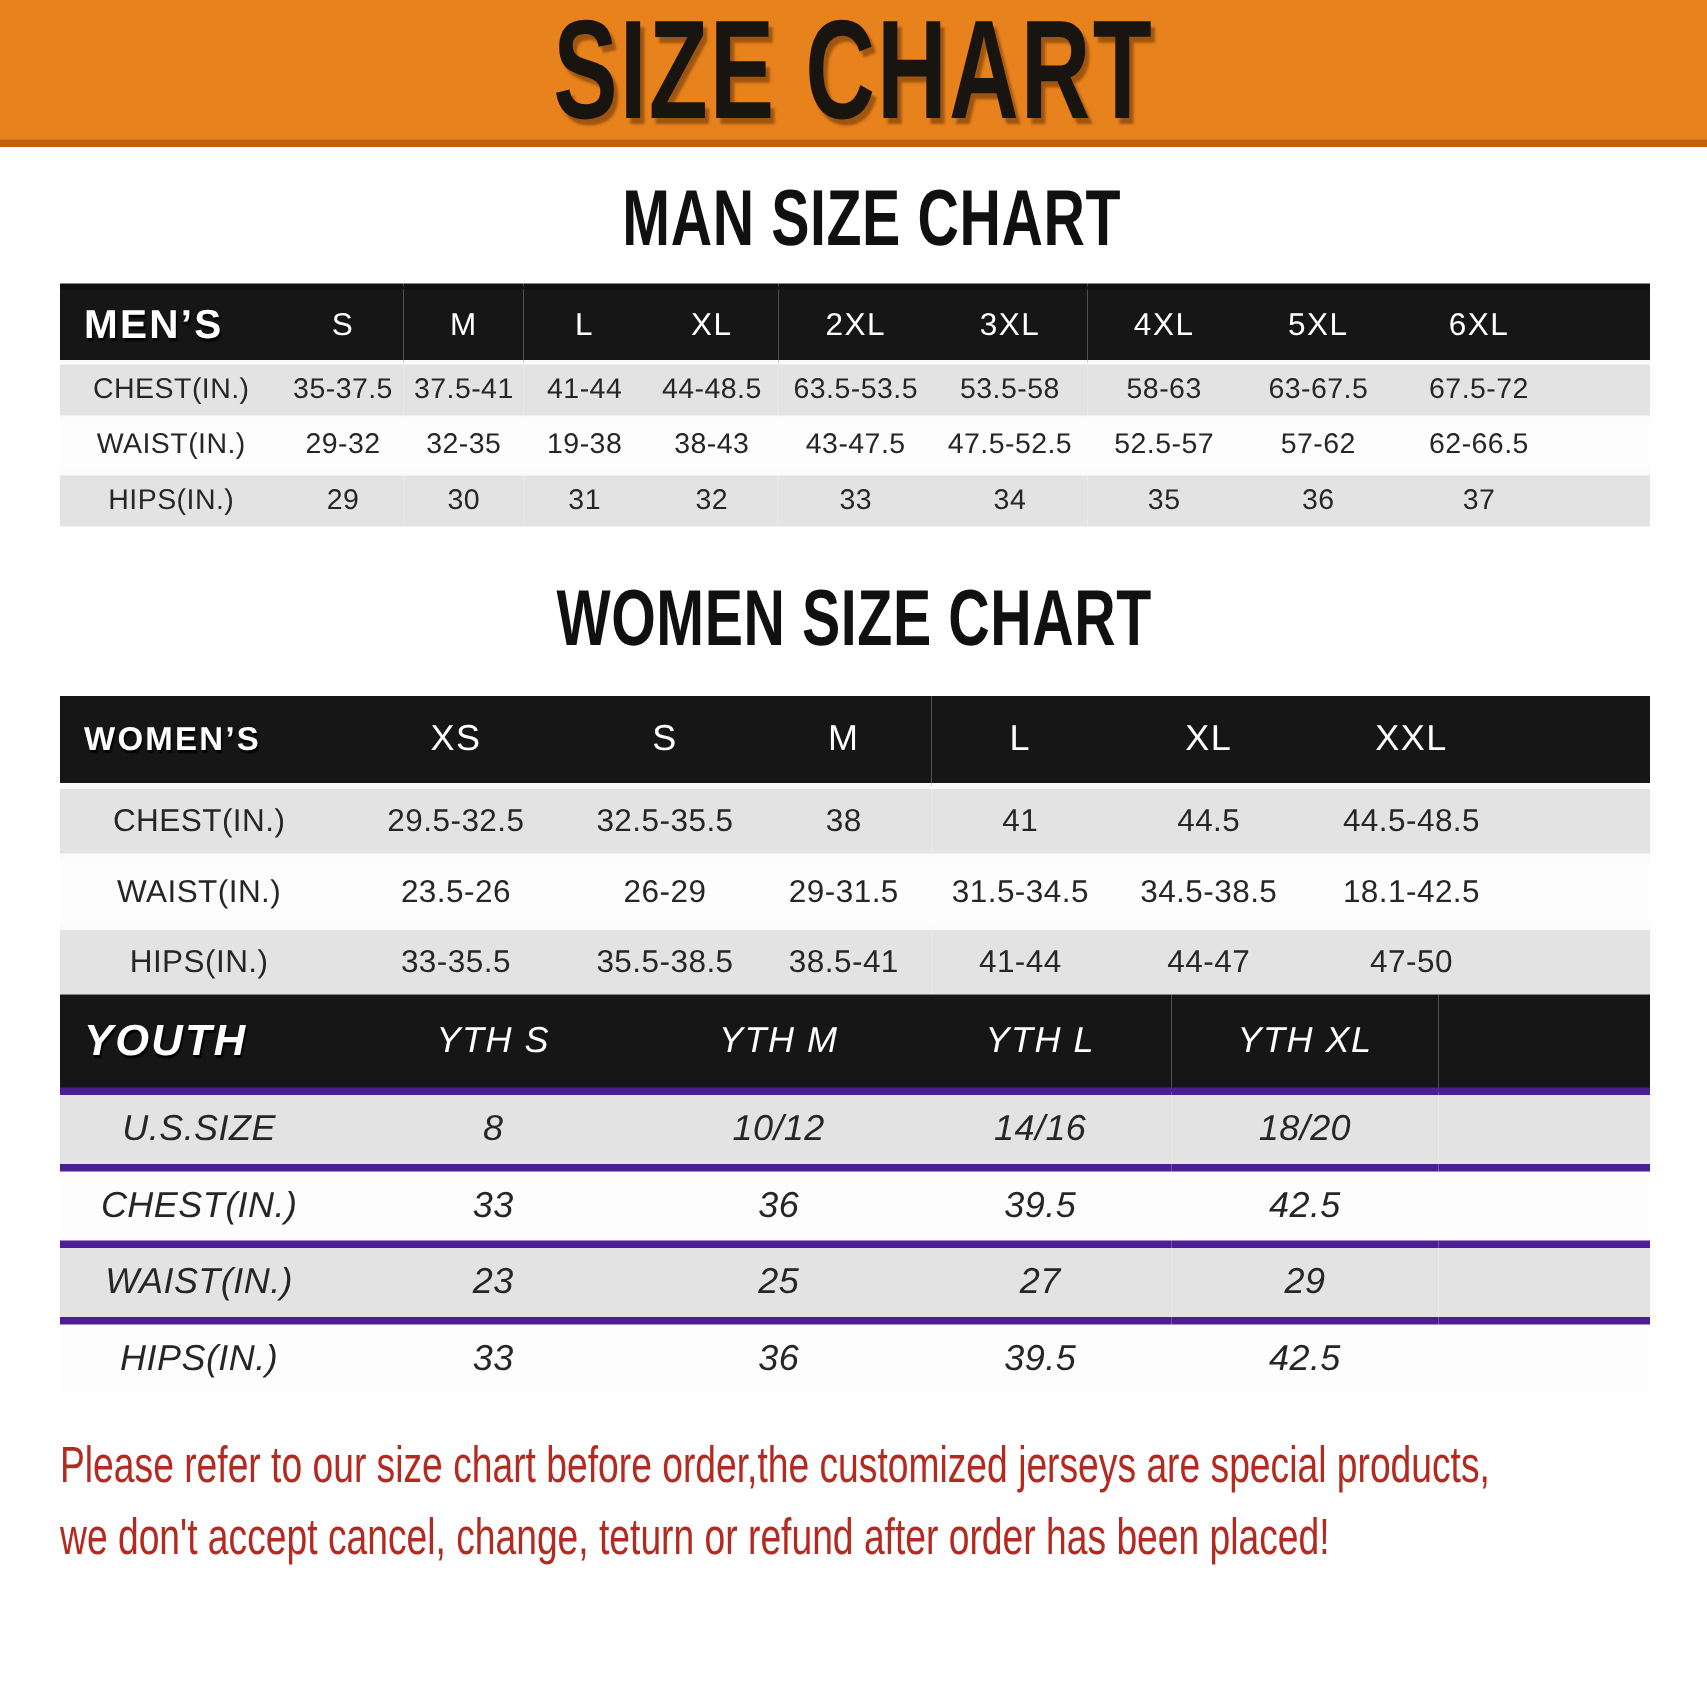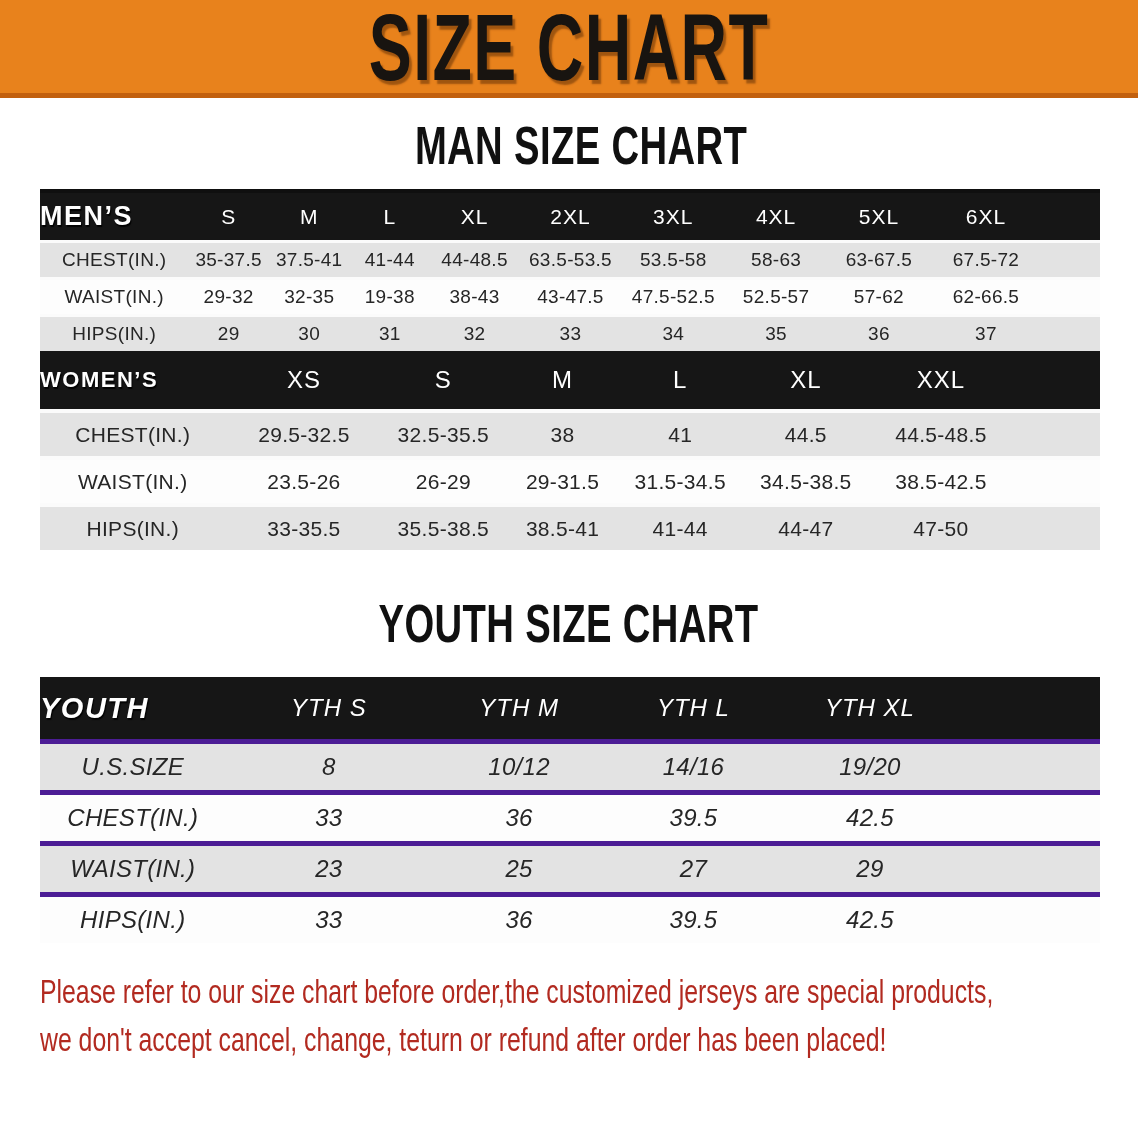--- a/index.html
+++ b/index.html
@@ -28,21 +28,21 @@
   .sec-youth .section-heading{padding:48px 0 26px;}
   
   .size-table{
     width:1060px;margin-left:40px;border-collapse:collapse;table-layout:fixed;
   }
   .size-table thead th{
     background:#161616;color:#ffffff;font-weight:normal;letter-spacing:1px;
     text-align:center;padding:0;
   }
   .size-table th.lbl-th{
-    text-align:left;padding-left:0;font-weight:bold;letter-spacing:1.5px;
+    text-align:left;padding-left:16px;font-weight:bold;letter-spacing:1.5px;
     text-shadow:1px 2px 1px rgba(0,0,0,0.9);
   }
   .size-table tbody td{
     text-align:center;color:#262626;padding:0;border-top:3px solid #FBFBFB;
     letter-spacing:0.3px;
   }
   .size-table tbody tr:nth-child(odd){background:#E3E3E3;}
   .size-table tbody tr:nth-child(even){background:#FDFDFD;}
   .t-men{border-top:4px solid #0F0F0F;}
   .t-men  thead th{height:47px;font-size:21px;}
@@ -139,20 +139,23 @@
           <td class="val">35</td>
           <td class="val">36</td>
           <td class="val">37</td>
           <td class="spacer"></td>
         </tr>
       </tbody>
     </table>
 </div>
 
 <div class="sec-women">
+  <h2 class="section-heading">
+    <span class="cond">WOMEN SIZE CHART</span>
+  </h2>
   <table class="size-table t-women">
       <colgroup>
         <col style="width: 17.5%;">
         <col style="width: 14.8%;">
         <col style="width: 11.5%;">
         <col style="width: 11%;">
         <col style="width: 11.2%;">
         <col style="width: 12.5%;">
         <col style="width: 13%;">
         <col style="width: 8.5%;">
@@ -180,41 +183,38 @@
           <td class="val">44.5-48.5</td>
           <td class="spacer"></td>
         </tr>
         <tr>
           <td class="lbl">WAIST(IN.)</td>
           <td class="val">23.5-26</td>
           <td class="val">26-29</td>
           <td class="val">29-31.5</td>
           <td class="val">31.5-34.5</td>
           <td class="val">34.5-38.5</td>
-          <td class="val">38.5-42.5</td>
+          <td class="val">18.1-42.5</td>
           <td class="spacer"></td>
         </tr>
         <tr>
           <td class="lbl">HIPS(IN.)</td>
           <td class="val">33-35.5</td>
           <td class="val">35.5-38.5</td>
           <td class="val">38.5-41</td>
           <td class="val">41-44</td>
           <td class="val">44-47</td>
           <td class="val">47-50</td>
           <td class="spacer"></td>
         </tr>
       </tbody>
     </table>
 </div>
 
 <div class="sec-youth">
-  <h2 class="section-heading">
-    <span class="cond">YOUTH SIZE CHART</span>
-  </h2>
   <table class="size-table t-youth">
       <colgroup>
         <col style="width: 17.5%;">
         <col style="width: 19.5%;">
         <col style="width: 16.4%;">
         <col style="width: 16.5%;">
         <col style="width: 16.8%;">
         <col style="width: 13.3%;">
       </colgroup>
       <thead>
@@ -226,21 +226,21 @@
           <th class="size-th">YTH XL</th>
           <th class="spacer"></th>
         </tr>
       </thead>
       <tbody>
         <tr>
           <td class="lbl">U.S.SIZE</td>
           <td class="val">8</td>
           <td class="val">10/12</td>
           <td class="val">14/16</td>
-          <td class="val">19/20</td>
+          <td class="val">18/20</td>
           <td class="spacer"></td>
         </tr>
         <tr>
           <td class="lbl">CHEST(IN.)</td>
           <td class="val">33</td>
           <td class="val">36</td>
           <td class="val">39.5</td>
           <td class="val">42.5</td>
           <td class="spacer"></td>
         </tr>

